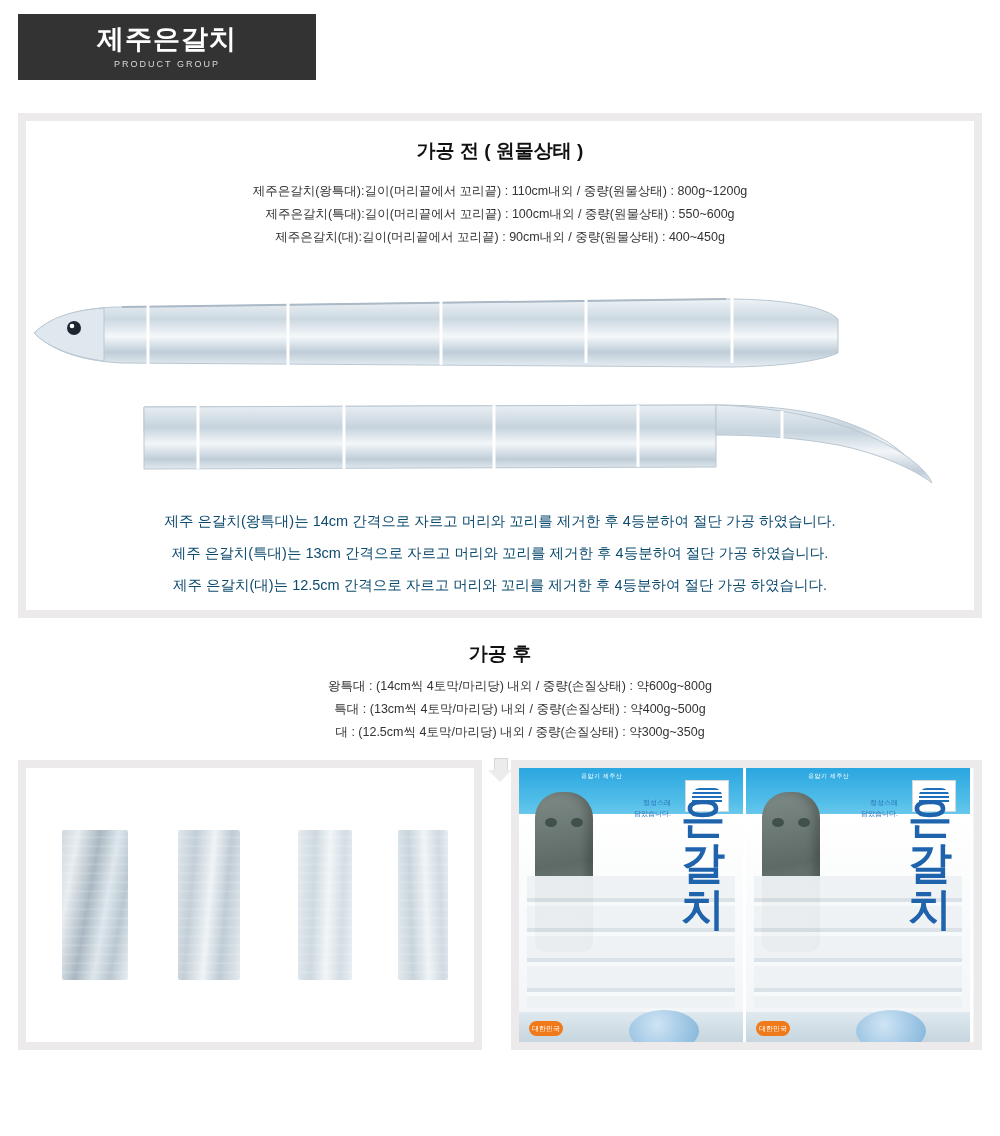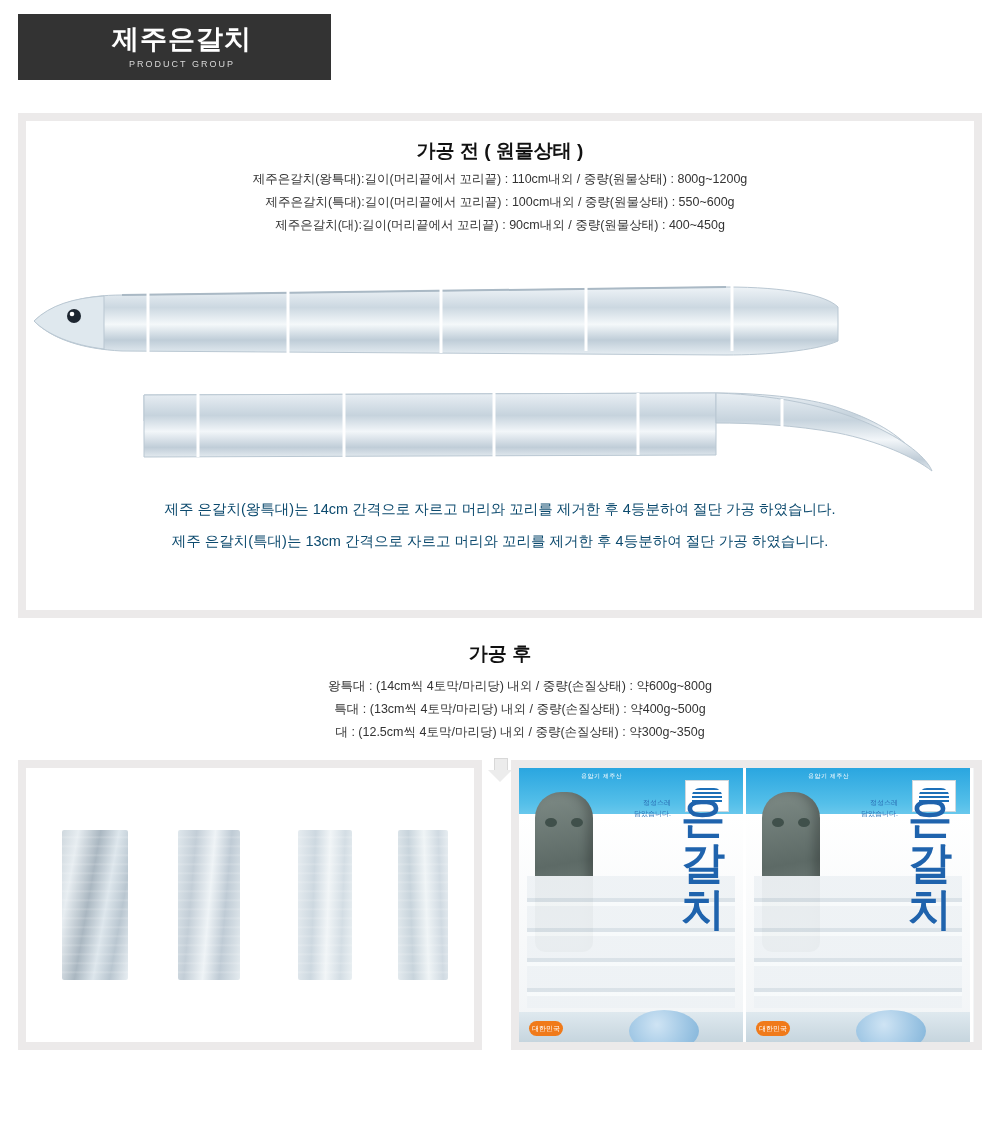--- a/index.html
+++ b/index.html
@@ -21,21 +21,20 @@
     position: absolute;
     left: 18px;
     top: 14px;
     width: 298px;
     height: 66px;
     background: #333333;
     display: flex;
     flex-direction: column;
     align-items: center;
     justify-content: center;
-    padding-left: 15px;
   }
   .header-badge .title {
     color: #ffffff;
     font-size: 27px;
     font-weight: bold;
     letter-spacing: 1px;
     line-height: 1.1;
   }
   .header-badge .subtitle {
     color: #d9d9d9;
@@ -61,21 +60,21 @@
     font-weight: bold;
     color: #111111;
   }
   .spec-line {
     text-align: center;
     font-size: 12.5px;
     color: #333333;
     line-height: 1.85;
   }
   .panel-before .sec-title { margin-top: 17px; }
-  .panel-before .specs { margin-top: 4px; }
+  .panel-before .specs { margin-top: 16px; }
 
   
   .fish-area {
     position: relative;
     width: 100%;
     height: 245px;
     margin-top: 6px;
   }
 
   .fish-svg { display:block; }
@@ -351,20 +350,21 @@
       <line x1="318" y1="150" x2="318" y2="214" stroke="#ffffff" stroke-width="3"></line>
       <line x1="468" y1="150" x2="468" y2="214" stroke="#ffffff" stroke-width="3"></line>
       <line x1="612" y1="150" x2="612" y2="212" stroke="#ffffff" stroke-width="3"></line>
       <line x1="756" y1="156" x2="756" y2="200" stroke="#ffffff" stroke-width="3"></line>
     </svg>
   </div>
 
   <div class="notes">
     <div class="note">제주 은갈치(왕특대)는 14cm 간격으로 자르고 머리와 꼬리를 제거한 후 4등분하여 절단 가공 하였습니다.</div>
     <div class="note">제주 은갈치(특대)는 13cm 간격으로 자르고 머리와 꼬리를 제거한 후 4등분하여 절단 가공 하였습니다.</div>
+    <div class="note">제주 은갈치(대)는 12.5cm 간격으로 자르고 머리와 꼬리를 제거한 후 4등분하여 절단 가공 하였습니다.</div>
   </div>
 </div>
 
 <div class="after-wrap">
   <div class="sec-title">가공 후</div>
 
   <div class="specs">
     <div class="spec-line">왕특대 : (14cm씩 4토막/마리당) 내외 / 중량(손질상태) : 약600g~800g</div>
     <div class="spec-line">특대 : (13cm씩 4토막/마리당) 내외 / 중량(손질상태) : 약400g~500g</div>
     <div class="spec-line">대 : (12.5cm씩 4토막/마리당) 내외 / 중량(손질상태) : 약300g~350g</div>

